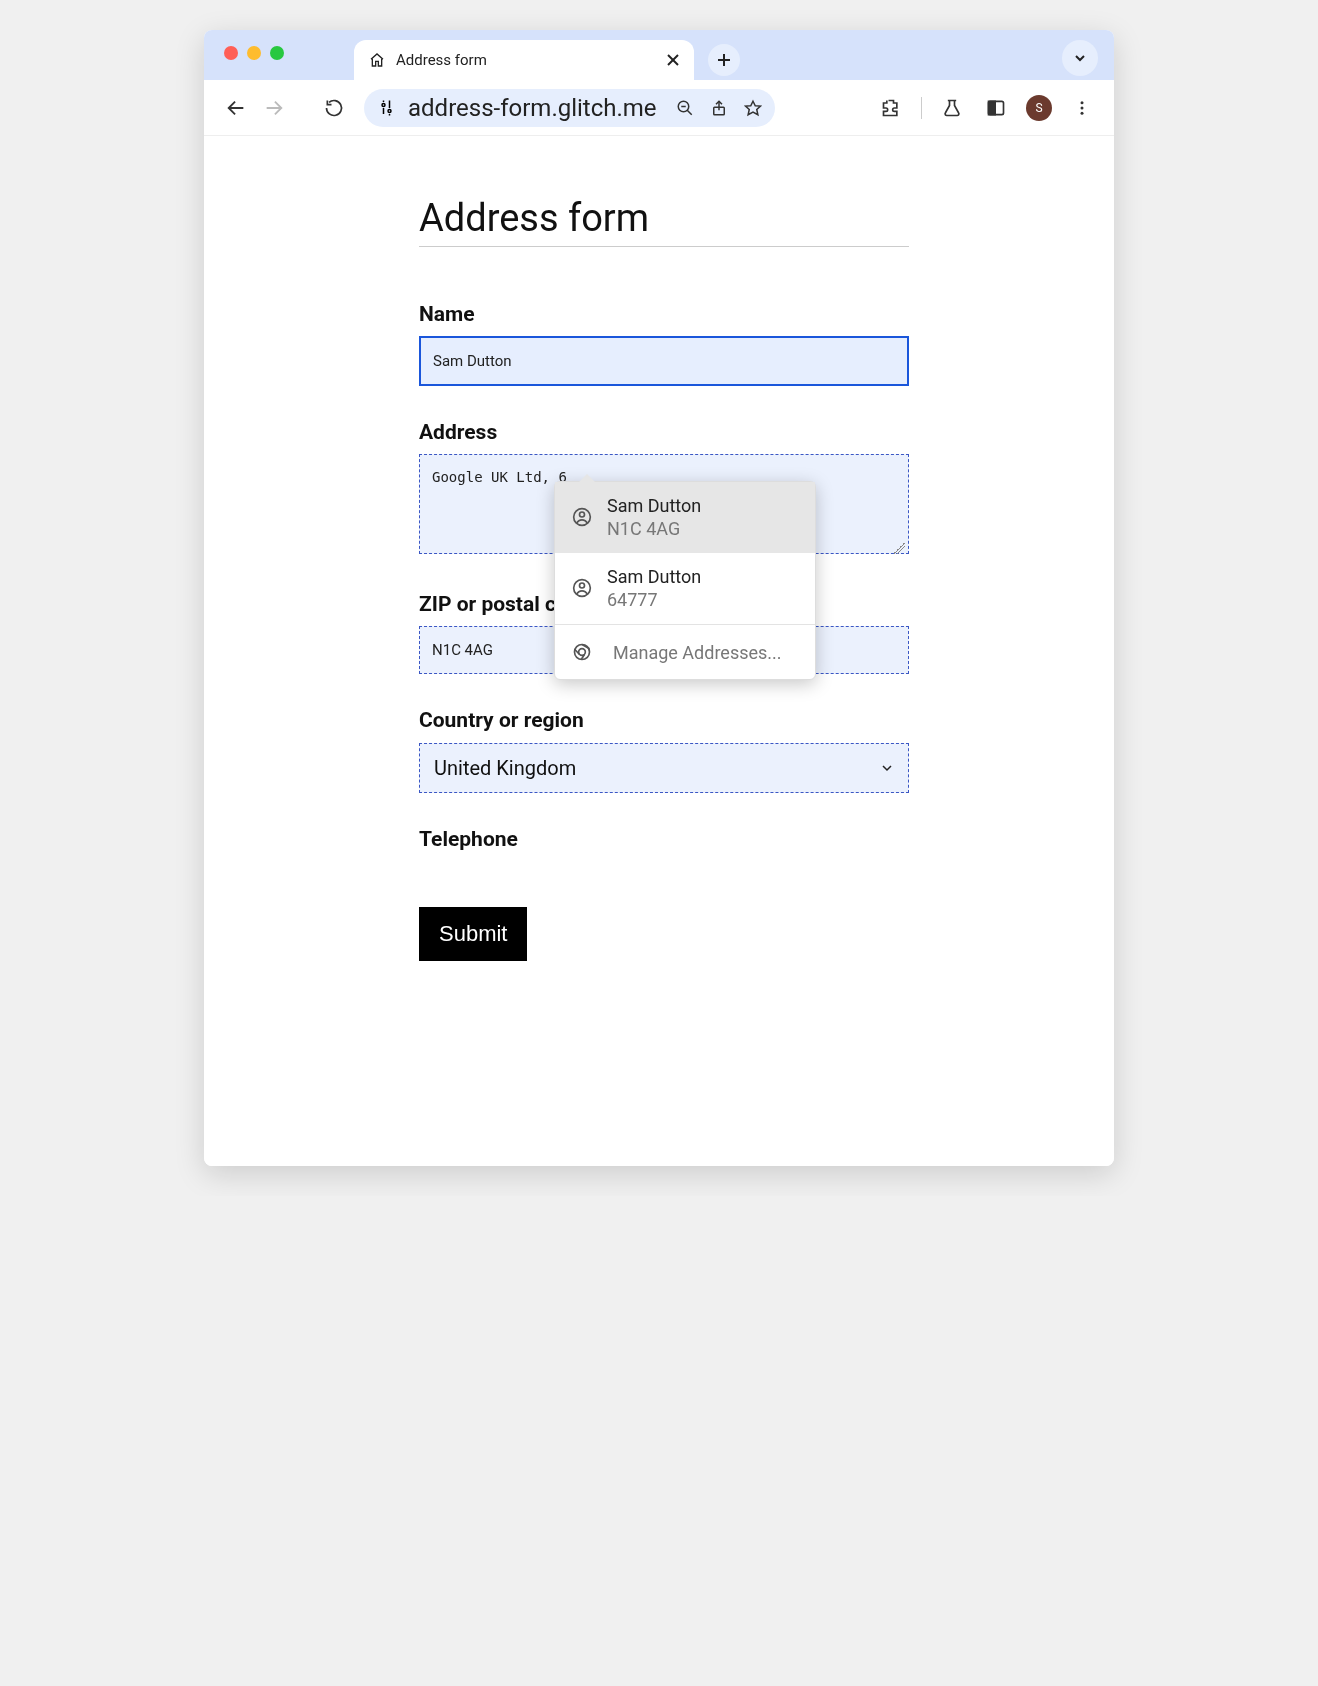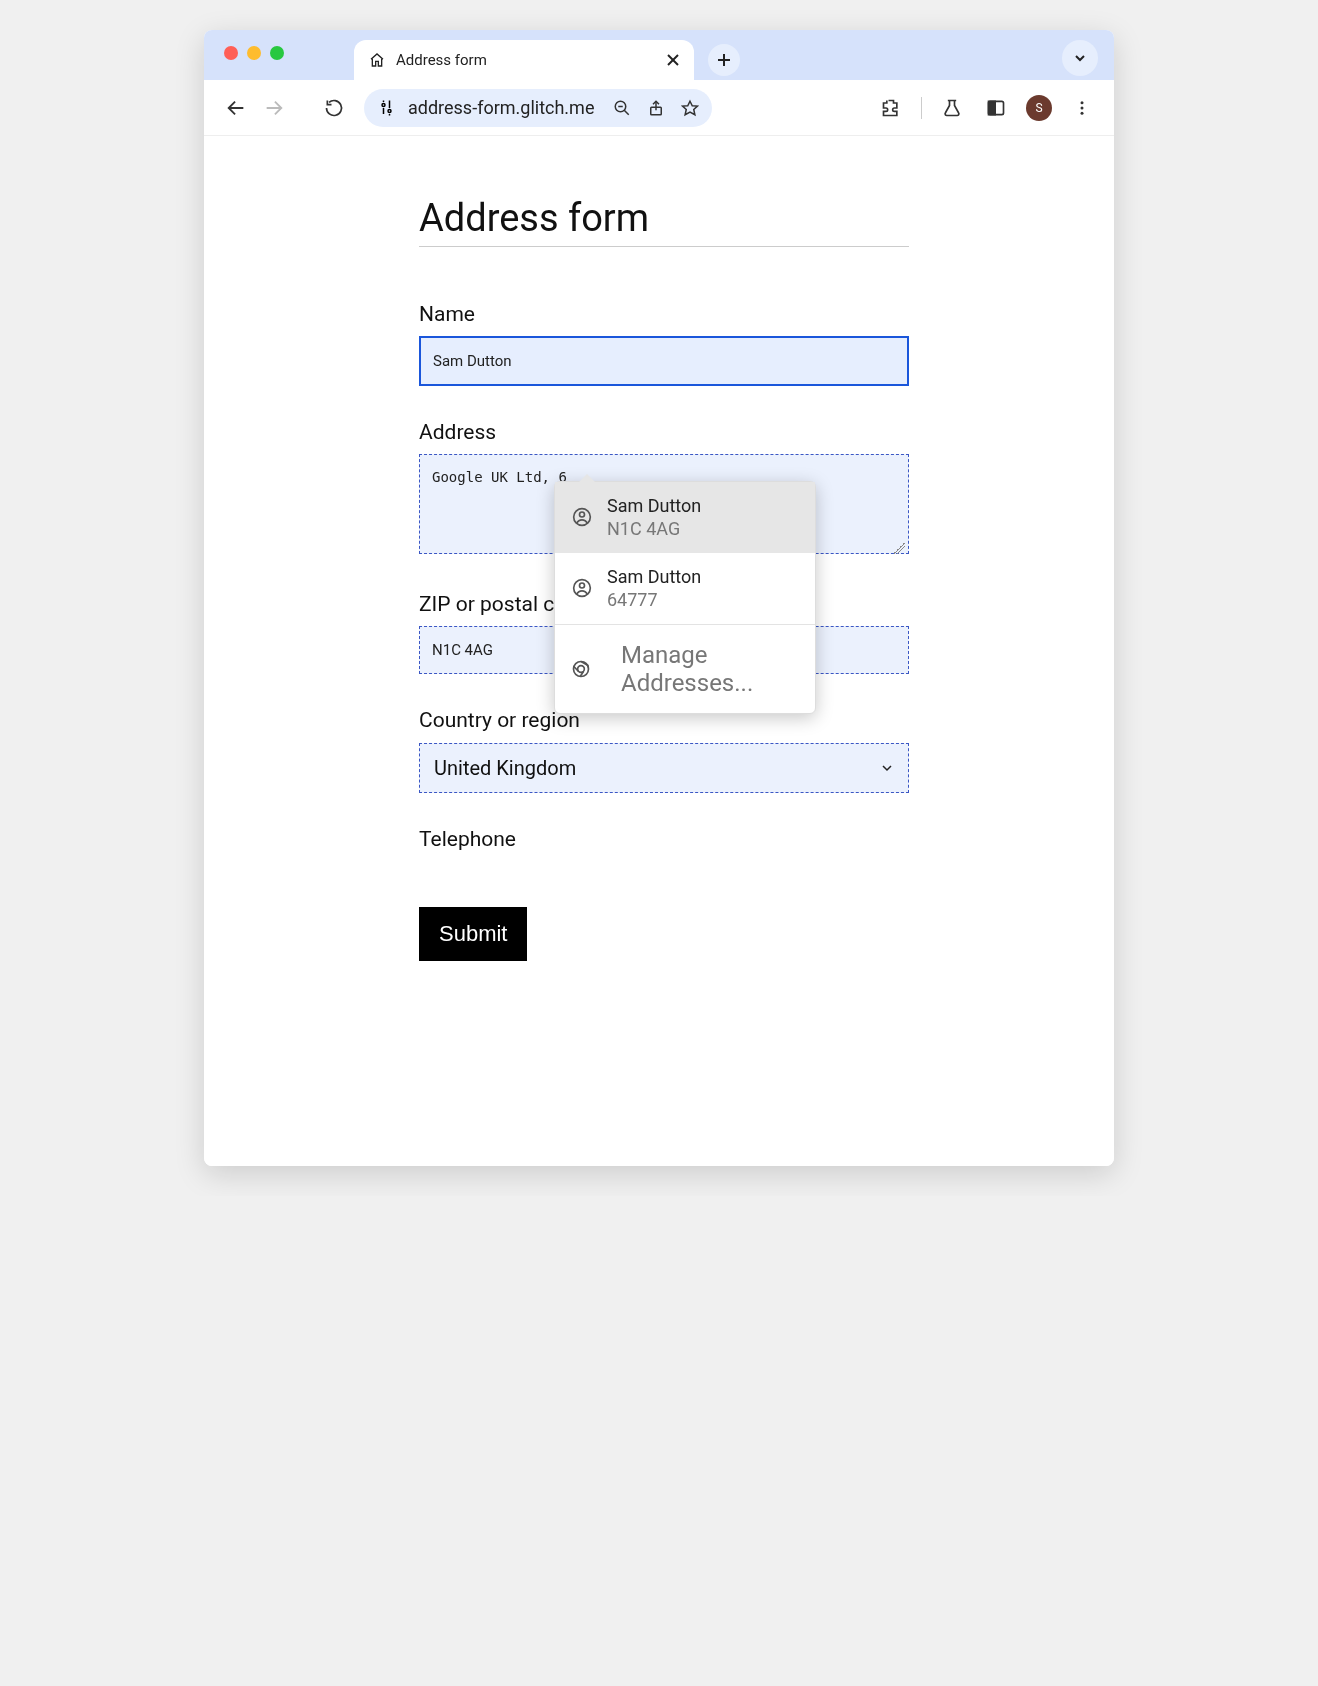--- a/index.html
+++ b/index.html
@@ -92,21 +92,21 @@
     height:38px;
     display:flex; align-items:center;
     padding: 0 10px 0 14px;
     gap:10px;
     margin-left:6px;
   }
   .site-icon {
     width:20px; height:20px;
     display:flex; align-items:center; justify-content:center;
   }
-  .url { font-size:18px; color:#222; margin-right:6px; }
+  .url { font-size:24px; color:#222; margin-right:6px; }
   .pill-icon { width:24px; height:24px; display:flex; align-items:center; justify-content:center; color:#333;}
   .toolbar-right { margin-left:auto; display:flex; align-items:center; gap:16px; }
   .vline { width:1px; height:22px; background:#ccc; }
   .avatar {
     width:26px; height:26px; border-radius:50%;
     background:#6b3a2e; color:#fff;
     display:flex; align-items:center; justify-content:center;
     font-size:12px;
   }
   
@@ -126,20 +126,21 @@
     border-bottom: 1px solid #ccc;
     padding-bottom: 6px;
     margin-bottom: 55px;
     color:#111;
   }
   .field { margin-bottom: 34px; }
   .label {
     font-size: 21px;
     color:#111;
     margin-bottom: 10px;
+    font-weight: bold;
   }
   .input {
     width: 100%;
     background:#ebf1fd;
     border: 1px dashed #3b57c4;
     font-size: 15px;
     padding: 14px 12px;
     color:#222;
     font-family: inherit;
   }
@@ -210,23 +211,23 @@
   .af-sep { border-top:1px solid #e3e3e3; }
   .af-icon {
     width:22px; height:22px;
     display:flex; align-items:center; justify-content:center;
     color:#555;
   }
   .af-text-col { display:flex; flex-direction:column; }
   .af-title { font-size:18px; color:#222; line-height:1.3; }
   .af-sub { font-size:18px; color:#777; line-height:1.3; }
   .af-manage {
-    display:flex; align-items:center; gap:30px;
+    display:flex; align-items:flex-end; gap:20px;
     padding: 16px;
-    color:#777; font-size:24px;
+    color:#777; font-size:18px;
     cursor:pointer;
   }
   svg { display:block; }
 </style>
 </head>
 <body>
 
 <div class="browser-window">
 
   <div class="titlebar">

